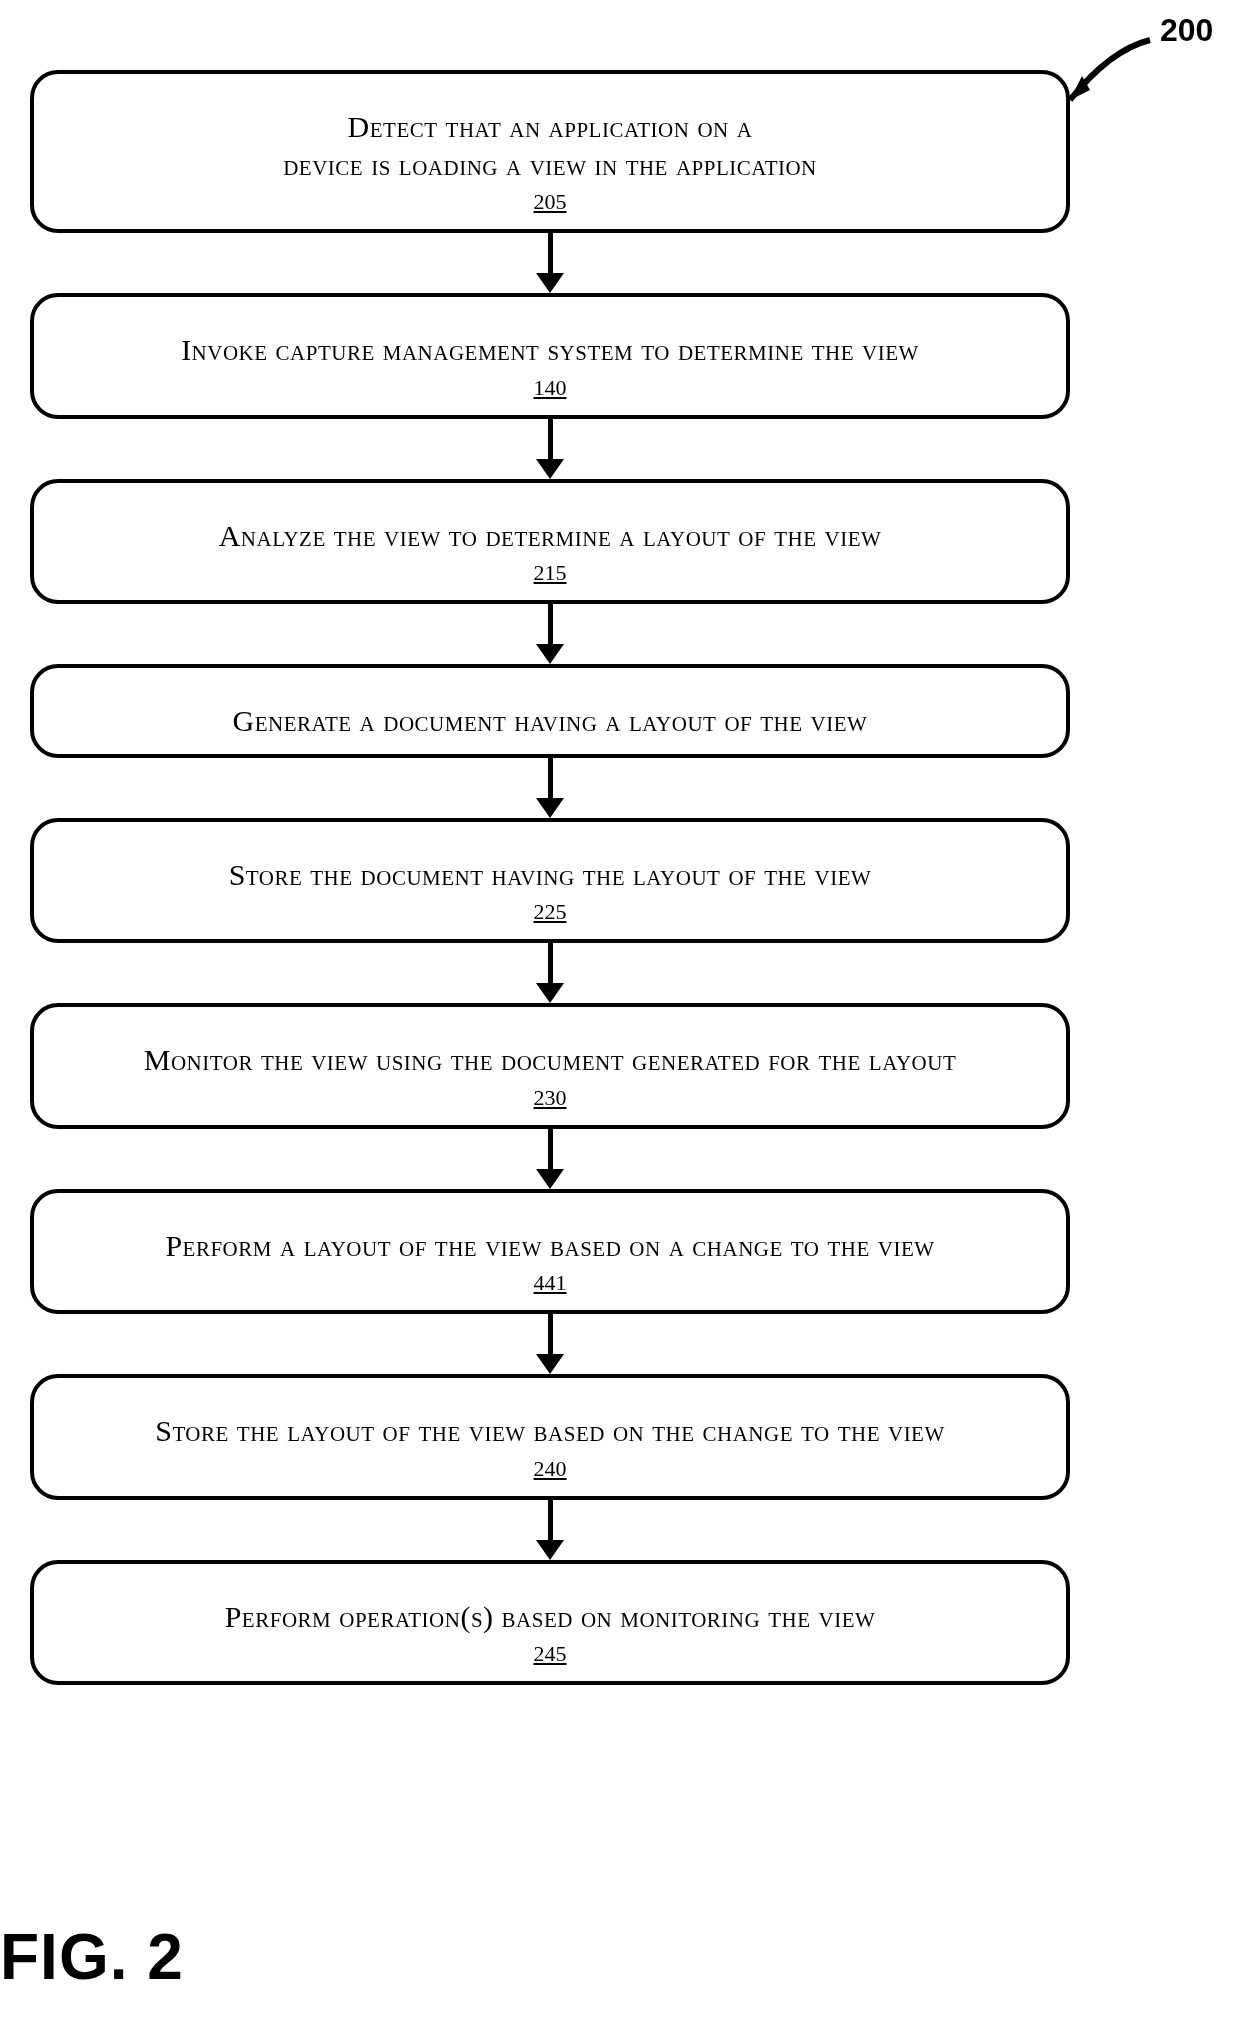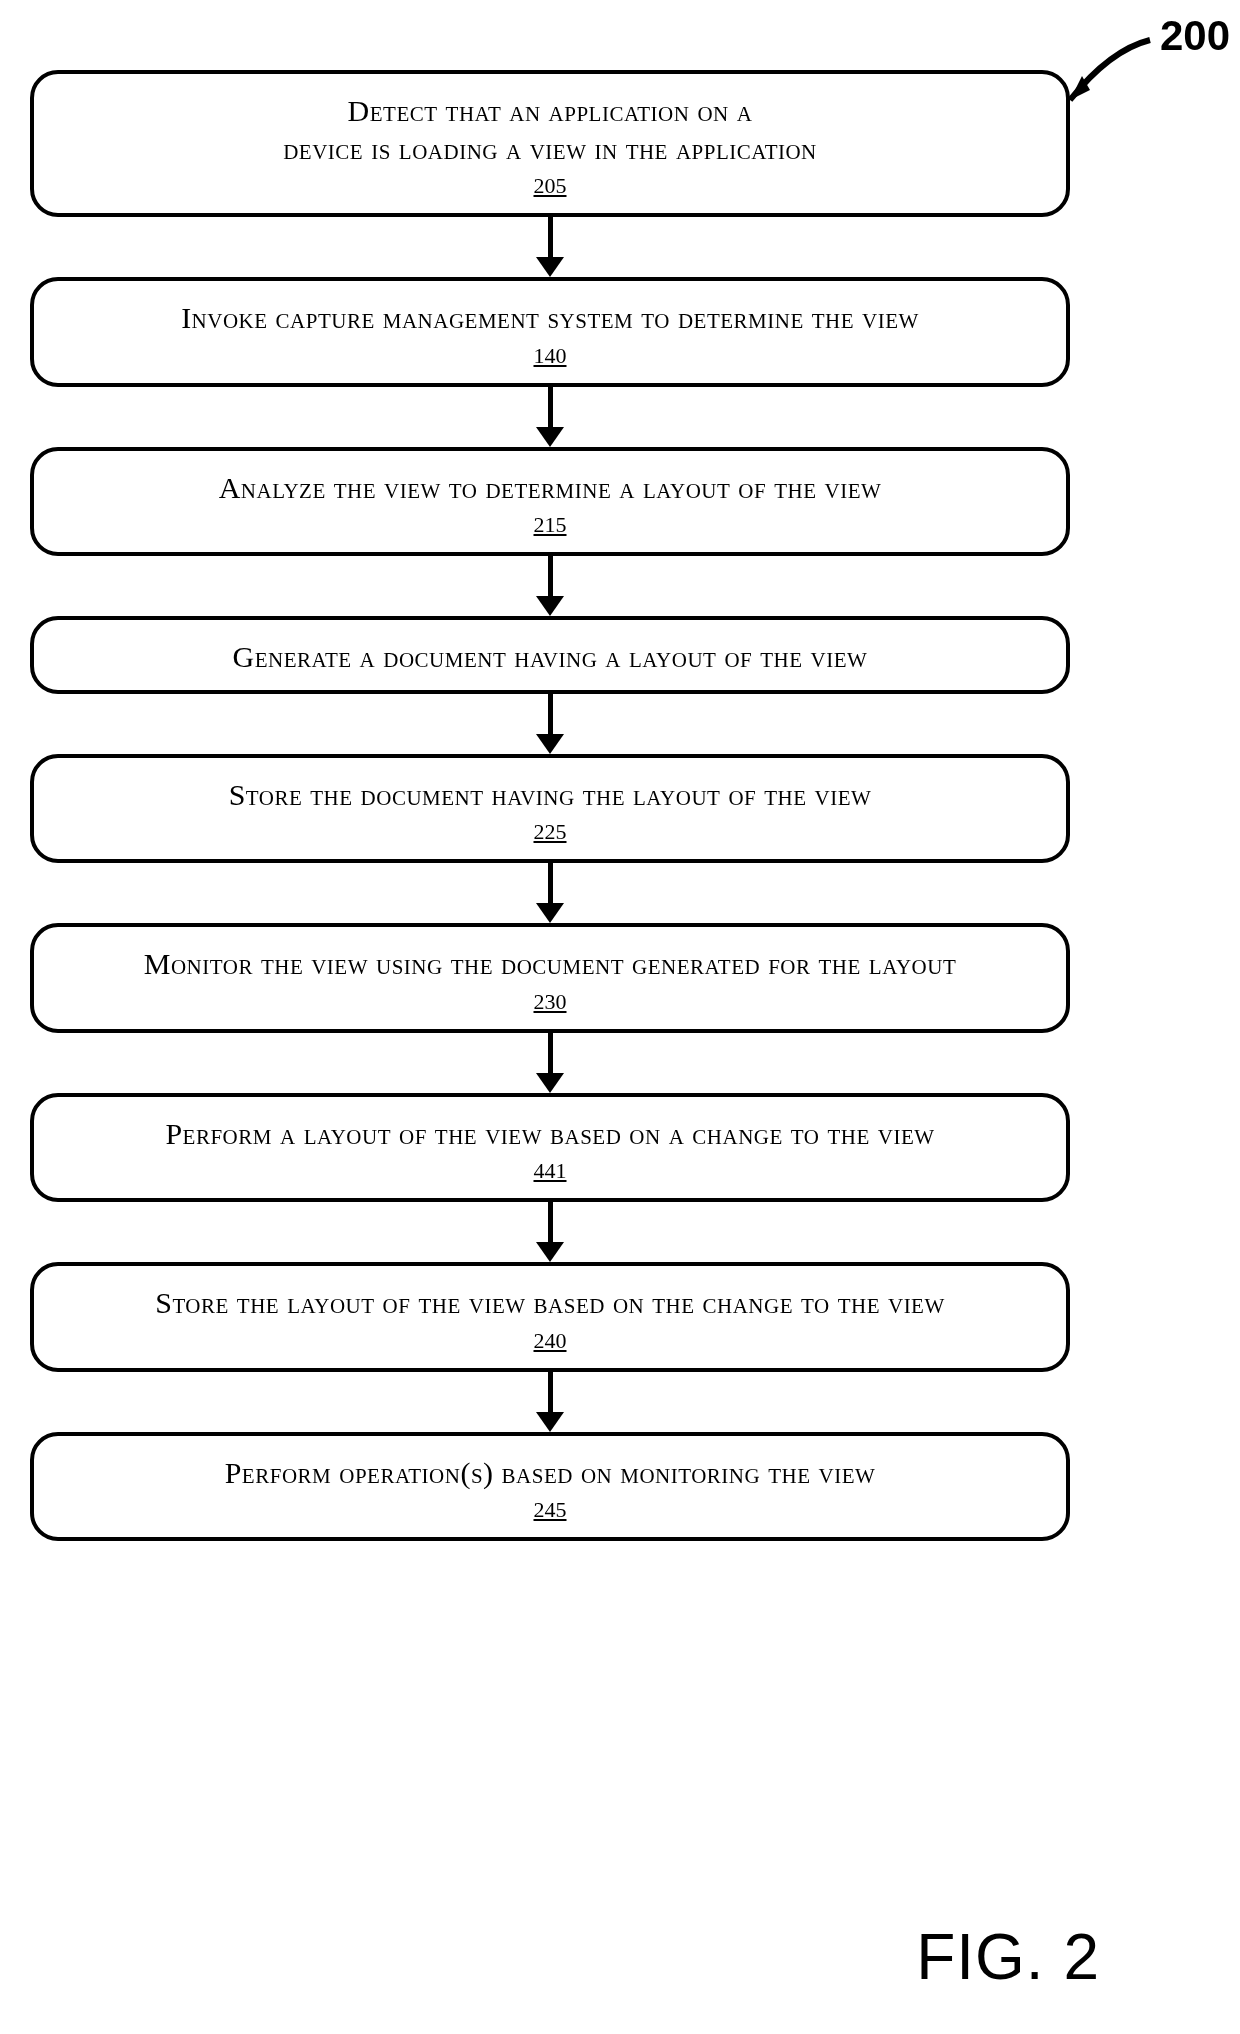--- a/index.html
+++ b/index.html
@@ -10,42 +10,42 @@
     font-family: "Times New Roman", Times, serif;
   }
   .canvas {
     position: relative;
     width: 1240px;
     height: 2034px;
     box-sizing: border-box;
   }
   .ref-label {
     position: absolute;
-    font-size: 42px;
+    font-size: 32px;
     font-weight: 700;
     font-family: Arial, Helvetica, sans-serif;
   }
   .ref-arrow {
     position: absolute;
   }
   .flow {
     position: absolute;
     left: 30px;
     top: 70px;
     width: 1040px;
     display: flex;
     flex-direction: column;
     align-items: center;
   }
   .step {
     box-sizing: border-box;
     width: 1040px;
     border: 4px solid #000;
     border-radius: 28px;
-    padding: 18px 30px 14px 30px;
+    padding: 34px 30px 14px 30px;
     text-align: center;
     background: #fff;
   }
   .step-text {
     font-variant: small-caps;
     font-size: 30px;
     line-height: 1.25;
     letter-spacing: 0.5px;
   }
   .step-num {
@@ -69,25 +69,26 @@
     width: 0;
     height: 0;
     border-left: 14px solid transparent;
     border-right: 14px solid transparent;
     border-top: 20px solid #000;
   }
   .fig-caption {
     position: absolute;
     left: 0;
     width: 1100px;
-    text-align: right;
+    text-align: left;
     font-family: Arial, Helvetica, sans-serif;
     font-size: 64px;
     letter-spacing: 1px;
     top: 1920px;
+    font-weight: bold;
   }
 </style>
 </head>
 <body>
 
 <div class="canvas">
 
   <div class="ref-label" style="top:12px; left:1160px;">200</div>
 
   <svg class="ref-arrow" width="120" height="90" style="top:30px; left:1040px;">

